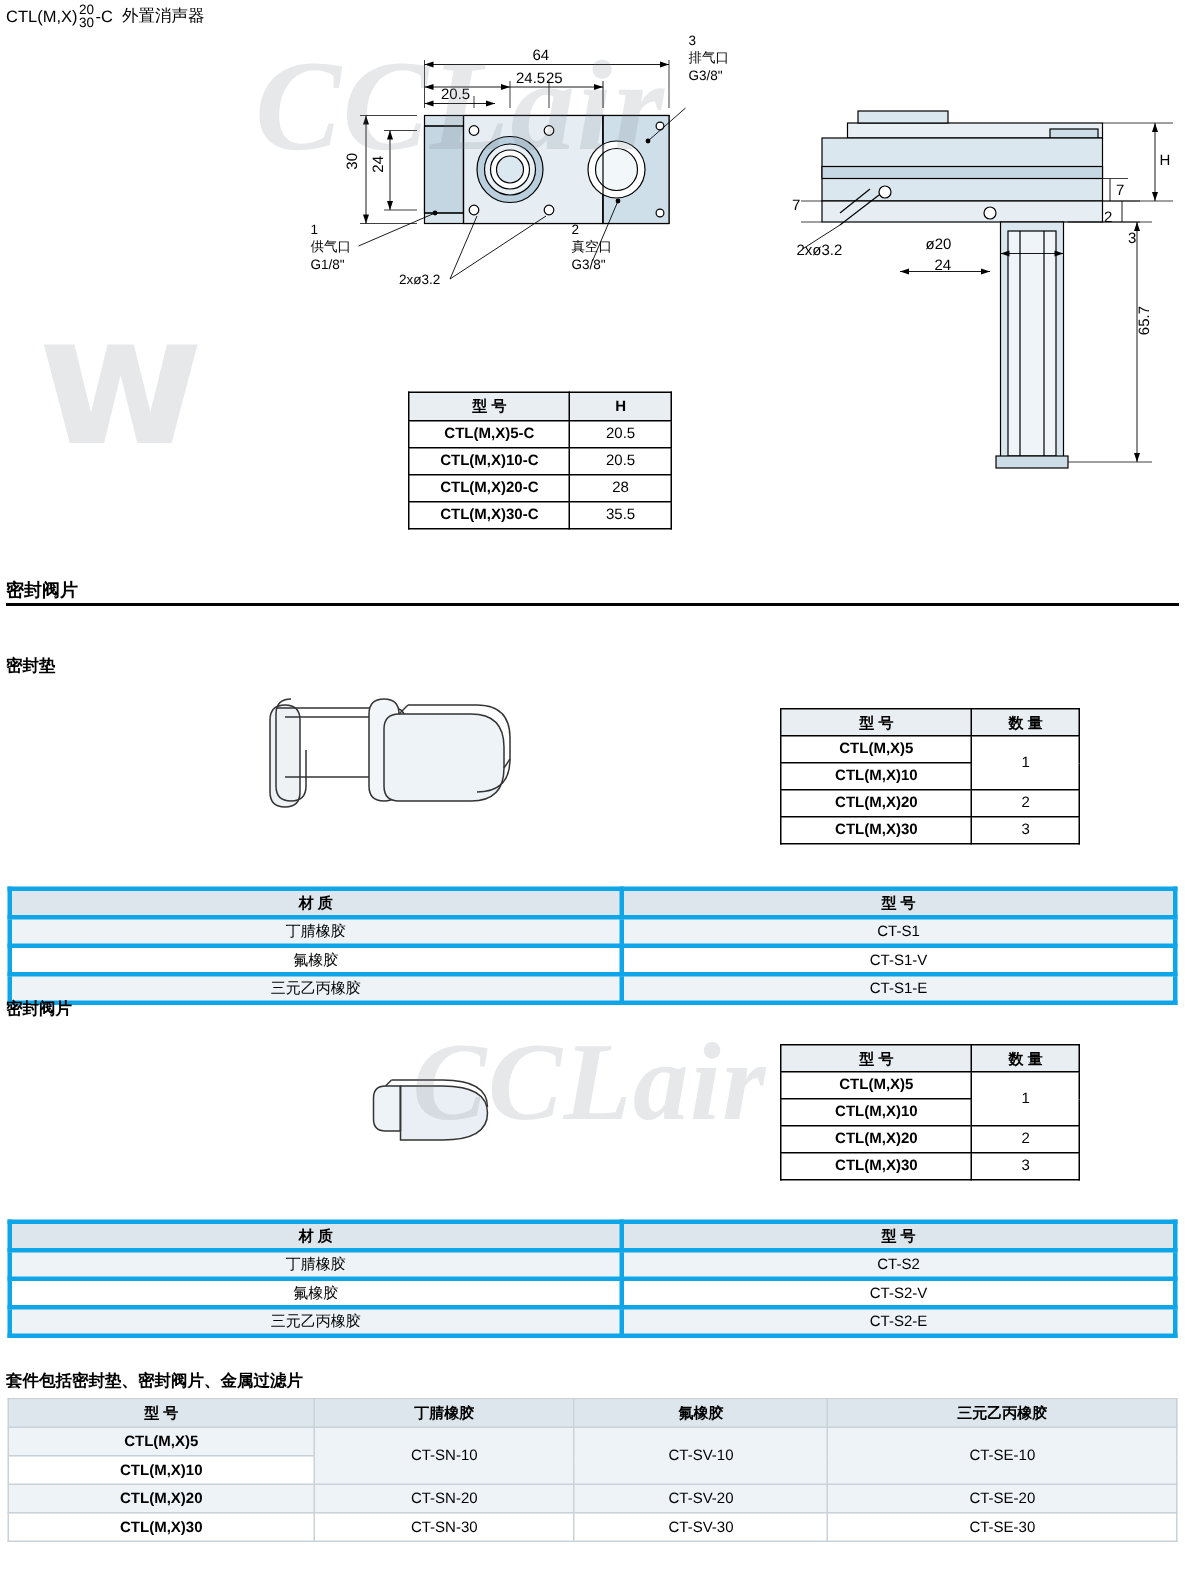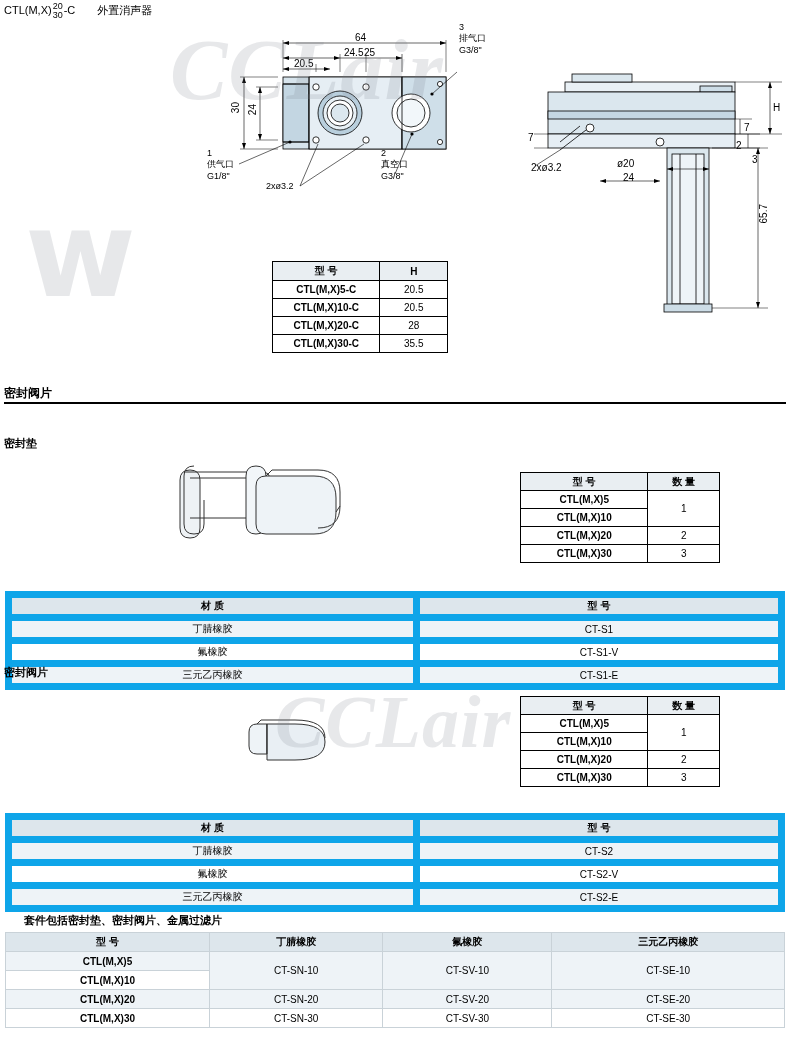--- a/index.html
+++ b/index.html
@@ -44,21 +44,21 @@
   .top-label {
     position: absolute; left: 4px; top: 2px;
     font-size: 11px; font-weight: normal; white-space: nowrap;
   }
   .top-label .frac {
     display: inline-block; vertical-align: middle;
     text-align: center; line-height: 1.05; font-size: 9px;
     margin: 0 1px;
   }
   .top-label .frac span { display: block; }
-  .top-label .muffler { margin-left: 22px; font-size: 11px; }
+  .top-label .muffler { margin-left: 6px; font-size: 11px; }
 
   
   .drawing { position: absolute; left: 0; top: 14px; width: 790px; height: 320px; }
   .dim-text {
     position: absolute; font-size: 10px; font-family: "Liberation Sans", sans-serif;
     color: #000; white-space: nowrap;
   }
   .dim-text.vert { writing-mode: vertical-rl; transform: rotate(180deg); }
   .lbl { position: absolute; font-size: 9px; line-height: 1.25; white-space: nowrap; }
 
@@ -91,21 +91,21 @@
     border: 1px solid #000; text-align: center; height: 18px; padding: 1px 0;
     font-size: 10px;
   }
   .tbl-qty th { background: #e9eef2; font-weight: bold; }
   .tbl-qty td.mdl { font-weight: bold; width: 128px; }
   .tbl-qty td.qty { width: 72px; }
 
   
   .tbl-mat { position: absolute; width: 780px; }
   .tbl-mat th, .tbl-mat td {
-    border: 7px solid #0ea5e9; text-align: center; height: 19px; font-size: 10px;
+    border: 3px solid #0ea5e9; text-align: center; height: 19px; font-size: 10px;
     padding: 1px 0;
   }
   .tbl-mat th { background: #dde6ec; font-weight: bold; color:#000; }
   .tbl-mat td.alt { background: #eef3f7; }
   .tbl-mat .c1 { width: 408px; }
 
   
   .tbl-kit { position: absolute; width: 780px; }
   .tbl-kit th, .tbl-kit td {
     border: 1px solid #c9d2d8; text-align: center; height: 19px; font-size: 10px;
@@ -463,21 +463,21 @@
         <td class="c1">氟橡胶</td>
         <td>CT-S2-V</td>
       </tr>
       <tr>
         <td class="c1 alt">三元乙丙橡胶</td>
         <td class="alt">CT-S2-E</td>
       </tr>
     </tbody>
   </table>
 
-  <div class="sub-title" style="left:4px; top:913px;margin-left:20px;">套件包括密封垫、密封阀片、金属过滤片</div>
+  <div class="sub-title" style="left:4px; top:913px;">套件包括密封垫、密封阀片、金属过滤片</div>
 
   <table class="tbl-kit" style="left:5px; top:932px;">
     <thead>
       <tr>
         <th class="mdl">型 号</th>
         <th>丁腈橡胶</th>
         <th>氟橡胶</th>
         <th>三元乙丙橡胶</th>
       </tr>
     </thead>

